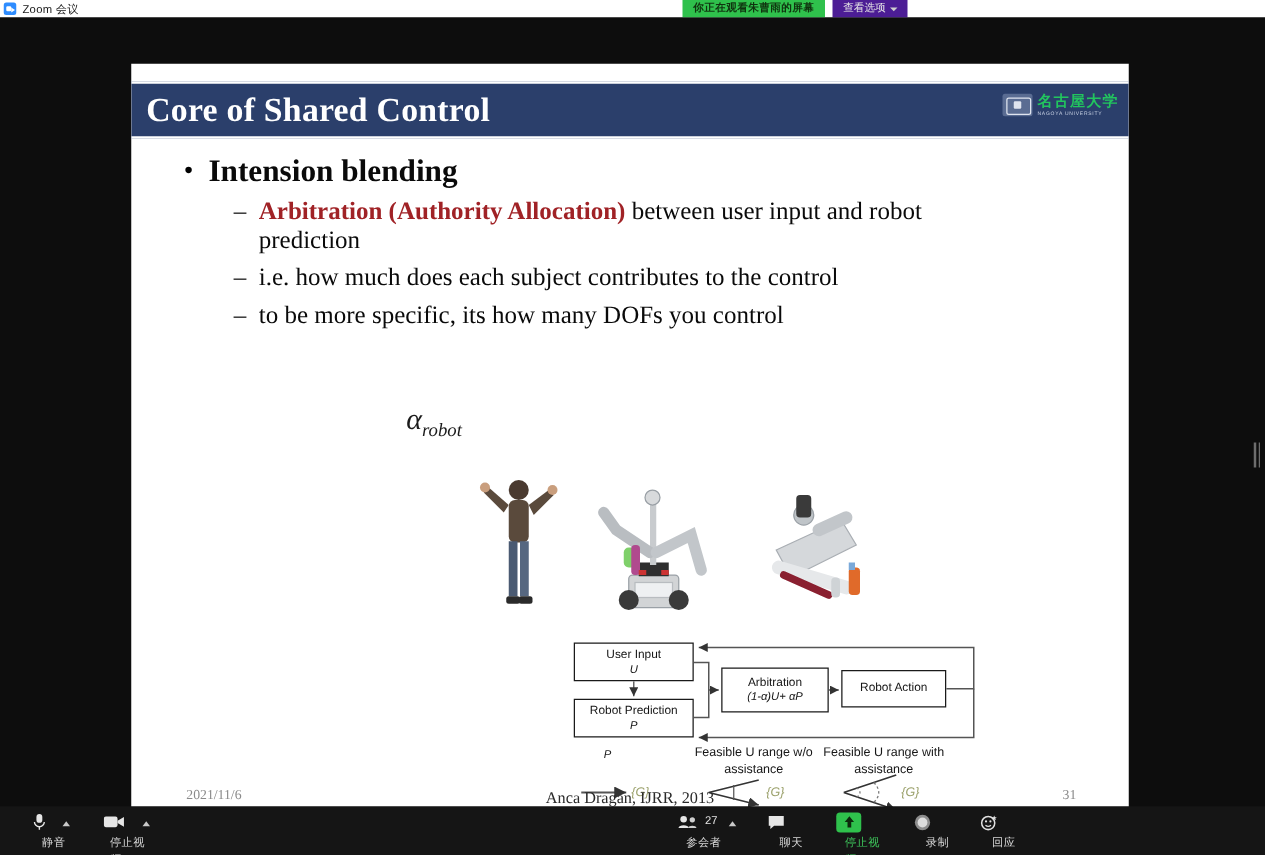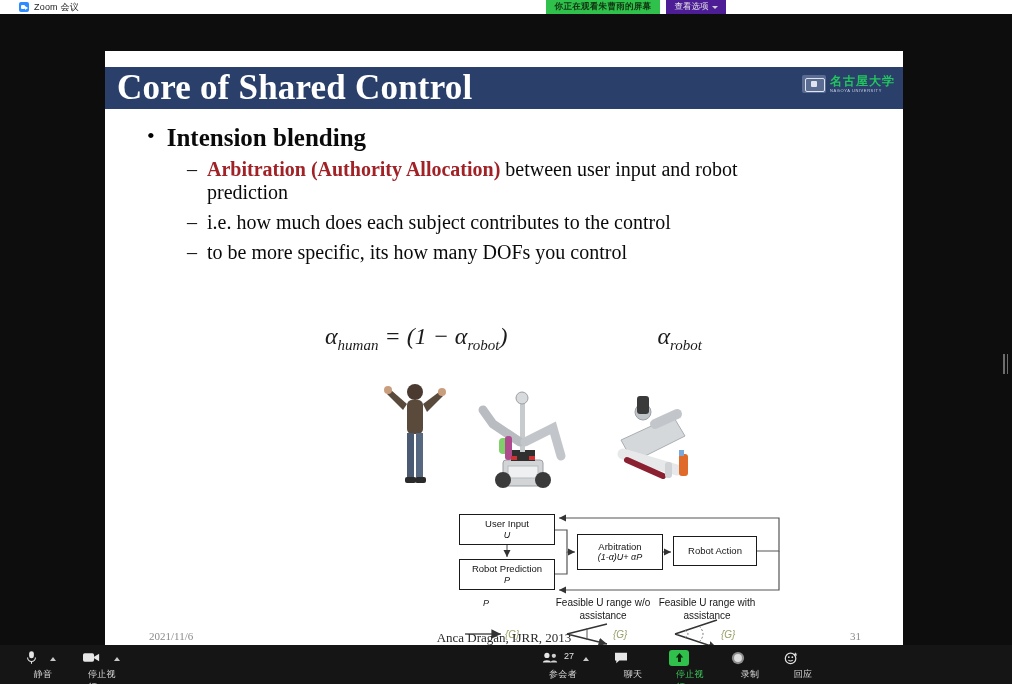--- a/index.html
+++ b/index.html
@@ -6,21 +6,21 @@
   html, body {
     width: 1012px; height: 684px;
     background: #0d0d0d;
     font-family: "Liberation Sans", sans-serif;
     overflow: hidden;
   }
 
   
   .titlebar {
     position: absolute; top: 0; left: 0; width: 1012px; height: 14px;
-    background: #ffffff; display: flex; align-items: center; padding-left: 19px;
+    background: #ffffff; display: flex; align-items: center; padding-left: 3px;
   }
   .tb-icon {
     width: 10px; height: 10px; border-radius: 2px; background: #2d8cff;
     position: relative; flex: none; margin-right: 5px;
   }
   .tb-icon::after {
     content: ""; position: absolute; left: 2px; top: 3px;
     width: 4px; height: 4px; background: #fff; border-radius: 1px;
   }
   .tb-icon::before {
@@ -64,21 +64,21 @@
     background: #ffffff; overflow: hidden;
   }
 
   .slide-header {
     position: absolute; left: 0; top: 14px; width: 798px; height: 46px;
     background: #2b3f6b; display: flex; align-items: center;
     border-top: 2px solid #ffffff; border-bottom: 2px solid #ffffff;
   }
   .slide-title {
     font-family: "Liberation Serif", serif; font-weight: bold;
-    font-size: 35px; color: #ffffff; margin-left: 12px; letter-spacing: .2px;
+    font-size: 27px; color: #ffffff; margin-left: 12px; letter-spacing: .2px;
   }
   .logo { position: absolute; right: 8px; top: 8px; display: flex; align-items: center; gap: 4px; }
   .logo-crest {
     width: 24px; height: 18px; background: #5a6c92; border-radius: 2px;
     position: relative; overflow: hidden;
   }
   .logo-crest::before {
     content: ""; position: absolute; left: 3px; top: 3px; width: 18px; height: 12px;
     border: 1.5px solid #dfe4ef; border-radius: 2px;
   }
@@ -255,21 +255,20 @@
         <span class="b2-text">i.e. how much does each subject contributes to the control</span>
       </div>
 
       <div class="b2">
         <span class="b2-dash">–</span>
         <span class="b2-text">to be more specific, its how many DOFs you control</span>
       </div>
     </div>
 
     <div class="equation">
-      <span><span>α</span><span class="sub">human</span><span> = (1 − </span><span>α</span><span class="sub">robot</span><span>)</span></span>
       <span><span>α</span><span class="sub">robot</span></span>
     </div>
 
     <div class="photos">
       <svg class="person" viewBox="0 0 64 112">
         <circle cx="32" cy="14" r="8" fill="#4a3a30"></circle>
         <rect x="24" y="22" width="16" height="34" rx="5" fill="#5a4a3c"></rect>
         <path d="M24 26 L8 12 L4 16 L20 32 Z" fill="#5a4a3c"></path>
         <path d="M40 26 L56 14 L60 18 L44 34 Z" fill="#5a4a3c"></path>
         <circle cx="5" cy="12" r="4" fill="#c99e7d"></circle>

